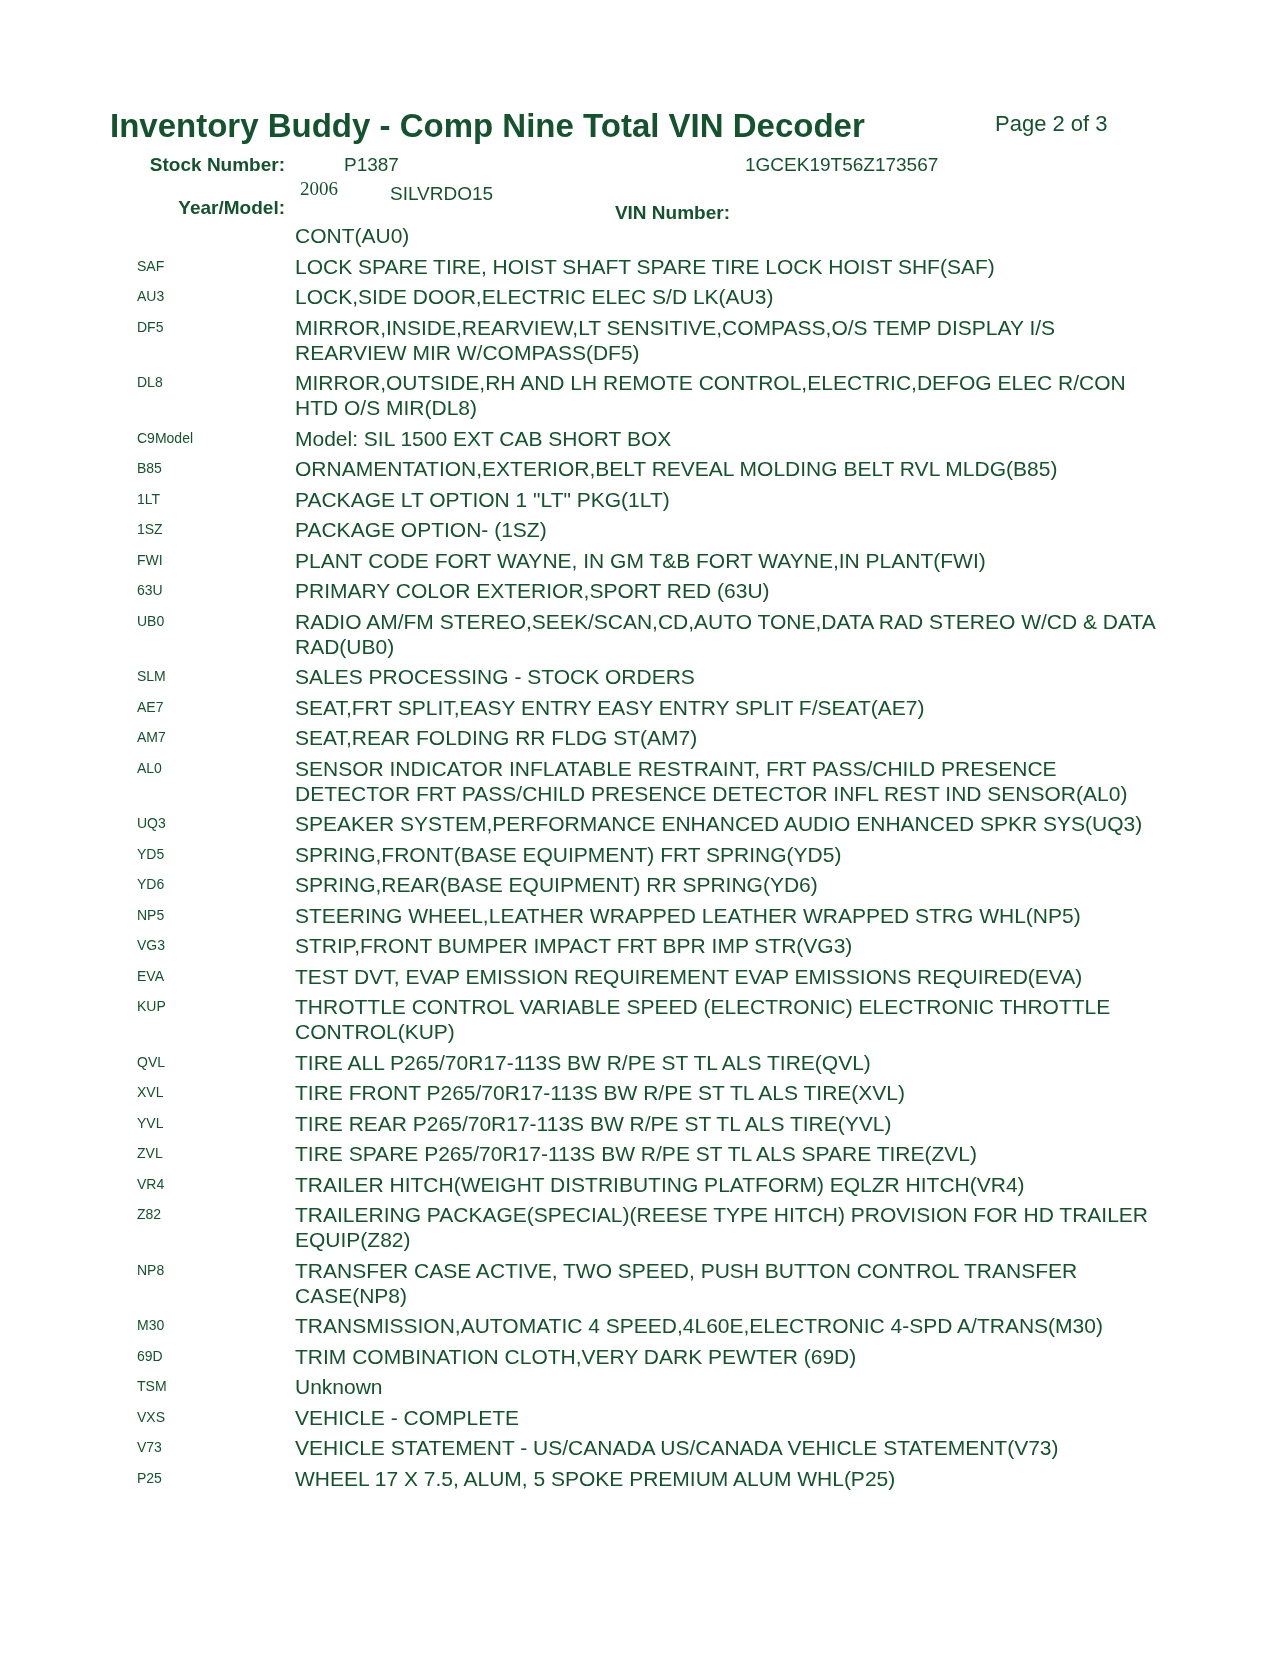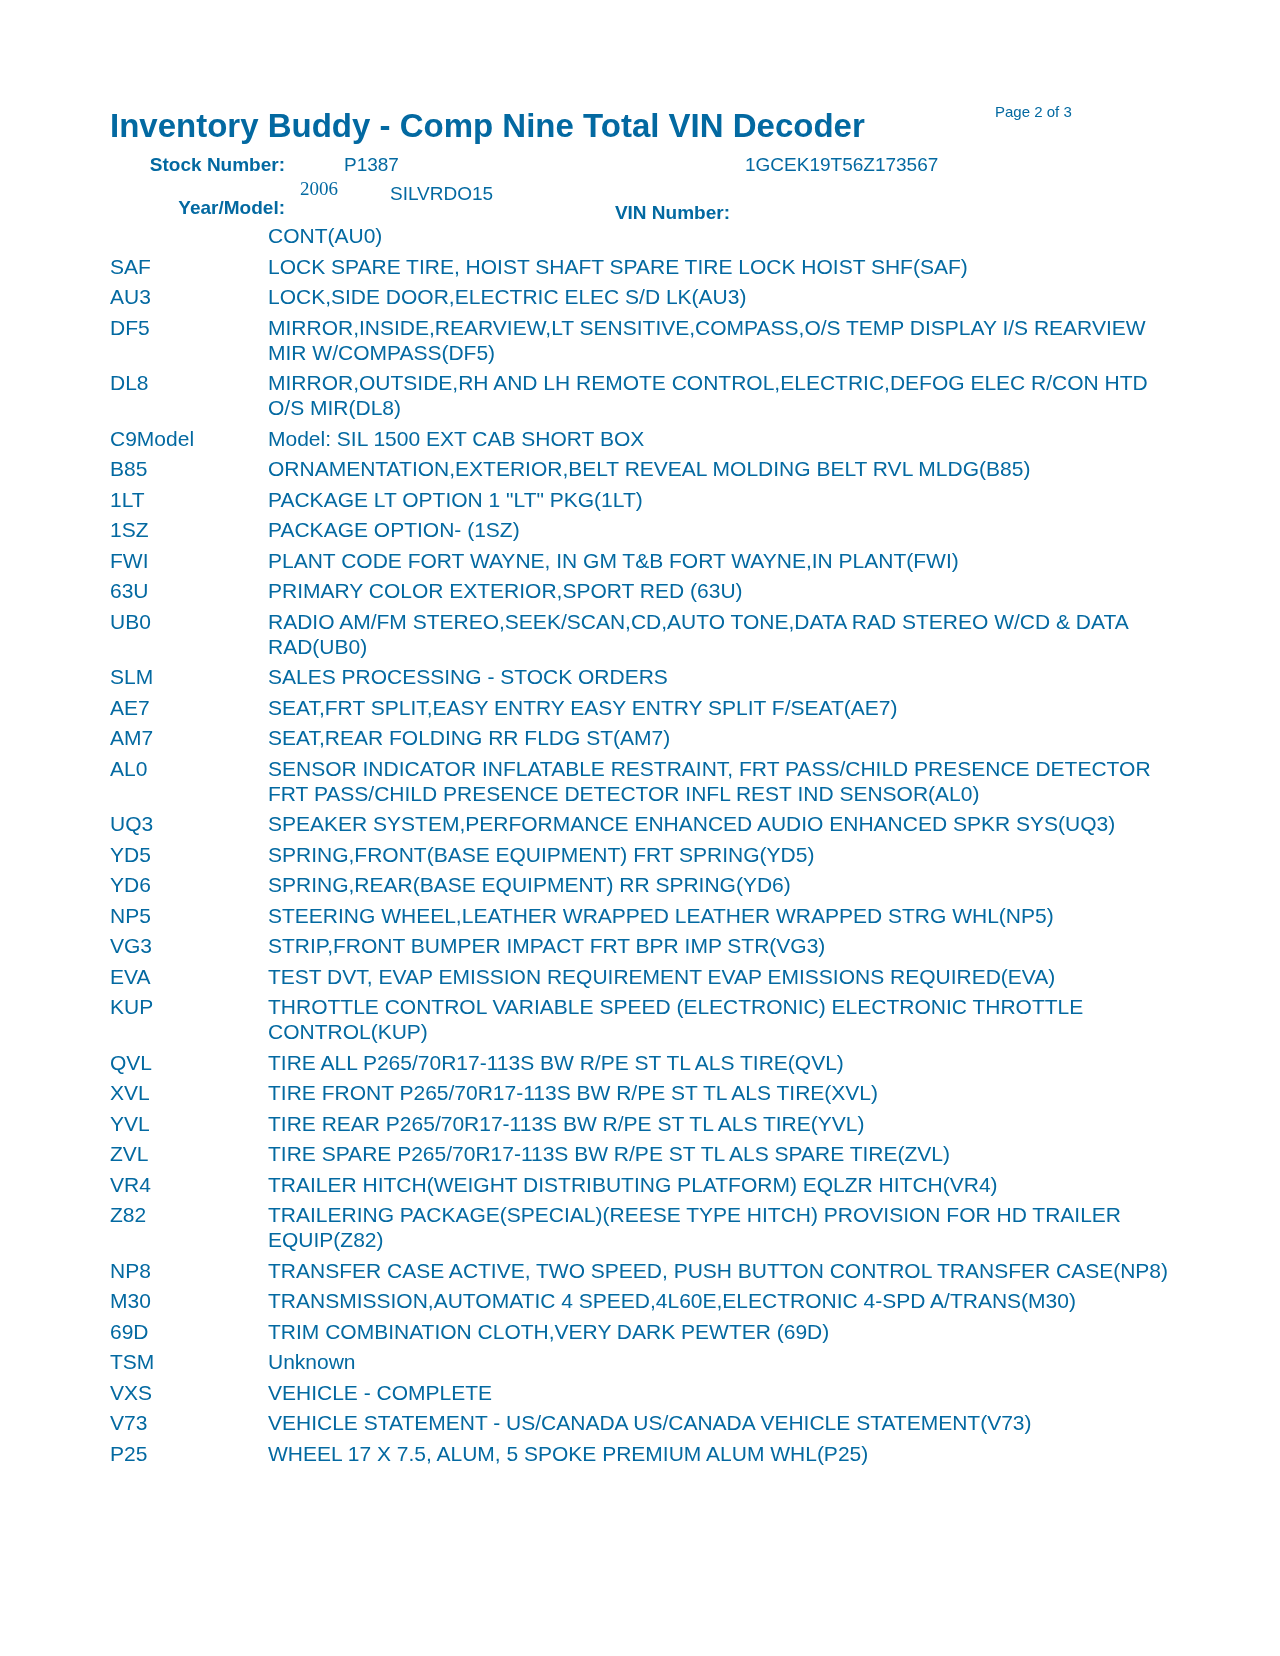--- a/index.html
+++ b/index.html
@@ -6,38 +6,38 @@
     margin: 0;
     padding: 0;
     background: #ffffff;
   }
   .page {
     position: relative;
     width: 1280px;
     height: 1656px;
     background: #ffffff;
     font-family: "Liberation Sans", sans-serif;
-    color: #0369a1;
+    color: #14532d;
     overflow: hidden;
   }
   .doc-title {
     position: absolute;
     left: 110px;
     top: 106px;
     font-size: 33px;
     font-weight: bold;
     line-height: 40px;
     white-space: nowrap;
     letter-spacing: 0px;
   }
   .page-label {
     position: absolute;
     left: 995px;
-    top: 100px;
-    font-size: 15px;
+    top: 112px;
+    font-size: 22px;
     line-height: 24px;
     white-space: nowrap;
   }
   .hdr-label {
     position: absolute;
     width: 175px;
     text-align: right;
     font-size: 19px;
     font-weight: bold;
     line-height: 24px;
@@ -63,23 +63,24 @@
     width: 1060px;
   }
   .opt-row {
     display: flex;
     align-items: flex-start;
     margin-bottom: 5.5px;
   }
   .opt-code {
     flex: 0 0 143px;
     width: 143px;
-    font-size: 21px;
+    font-size: 14px;
     line-height: 25px;
     white-space: nowrap;
+    margin-left: 27px;
   }
   .opt-desc {
     flex: 0 1 auto;
     max-width: 915px;
     font-size: 21px;
     line-height: 25px;
     margin-left: 15px;
   }
 </style>
 </head>

